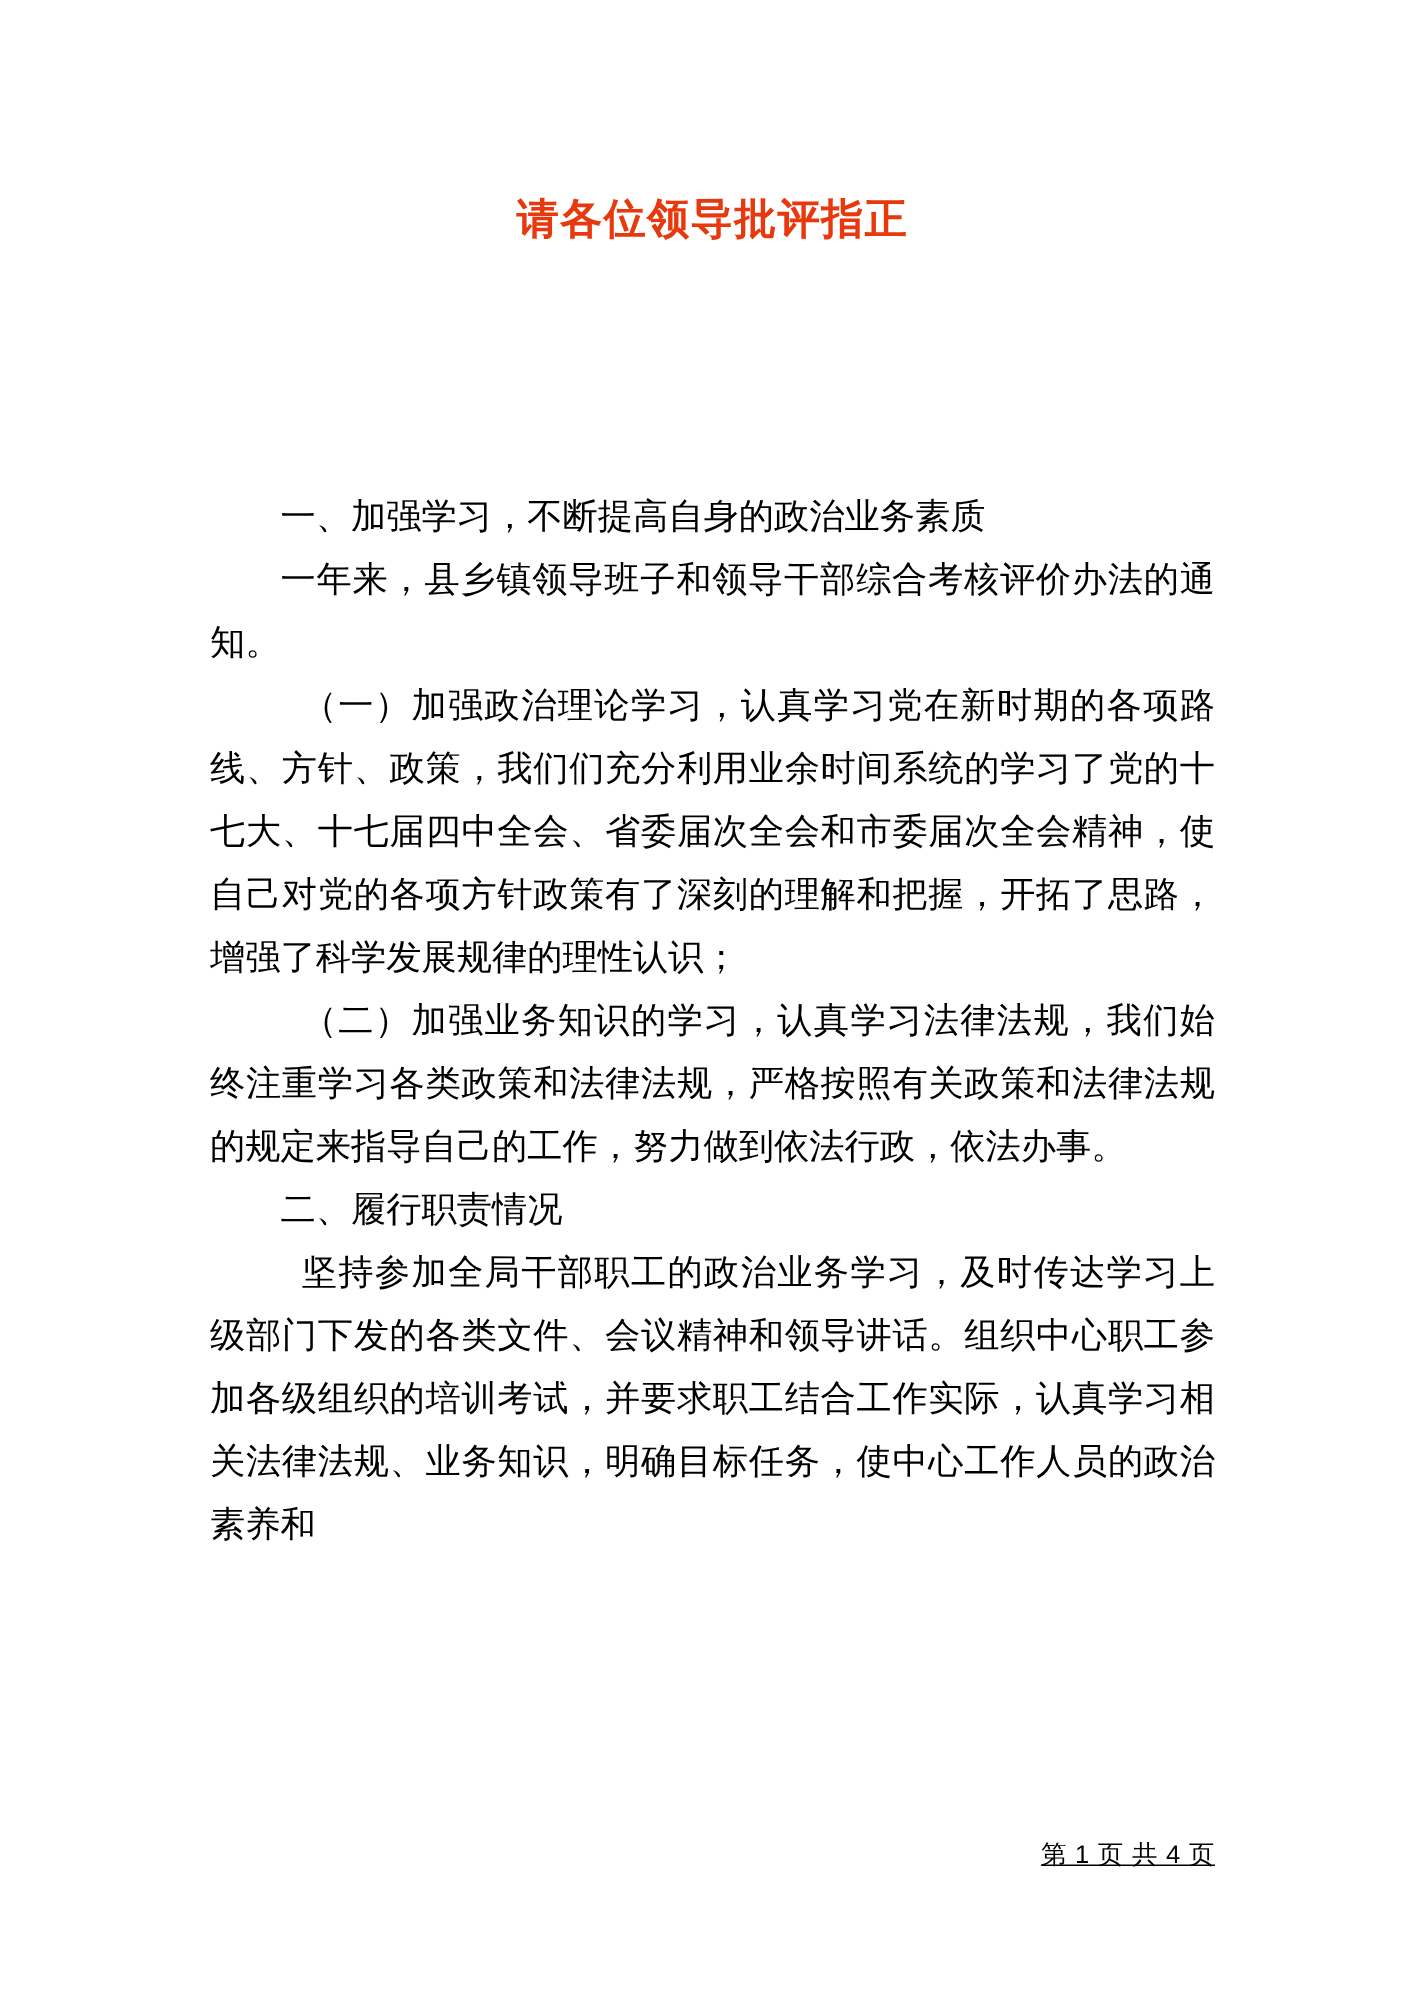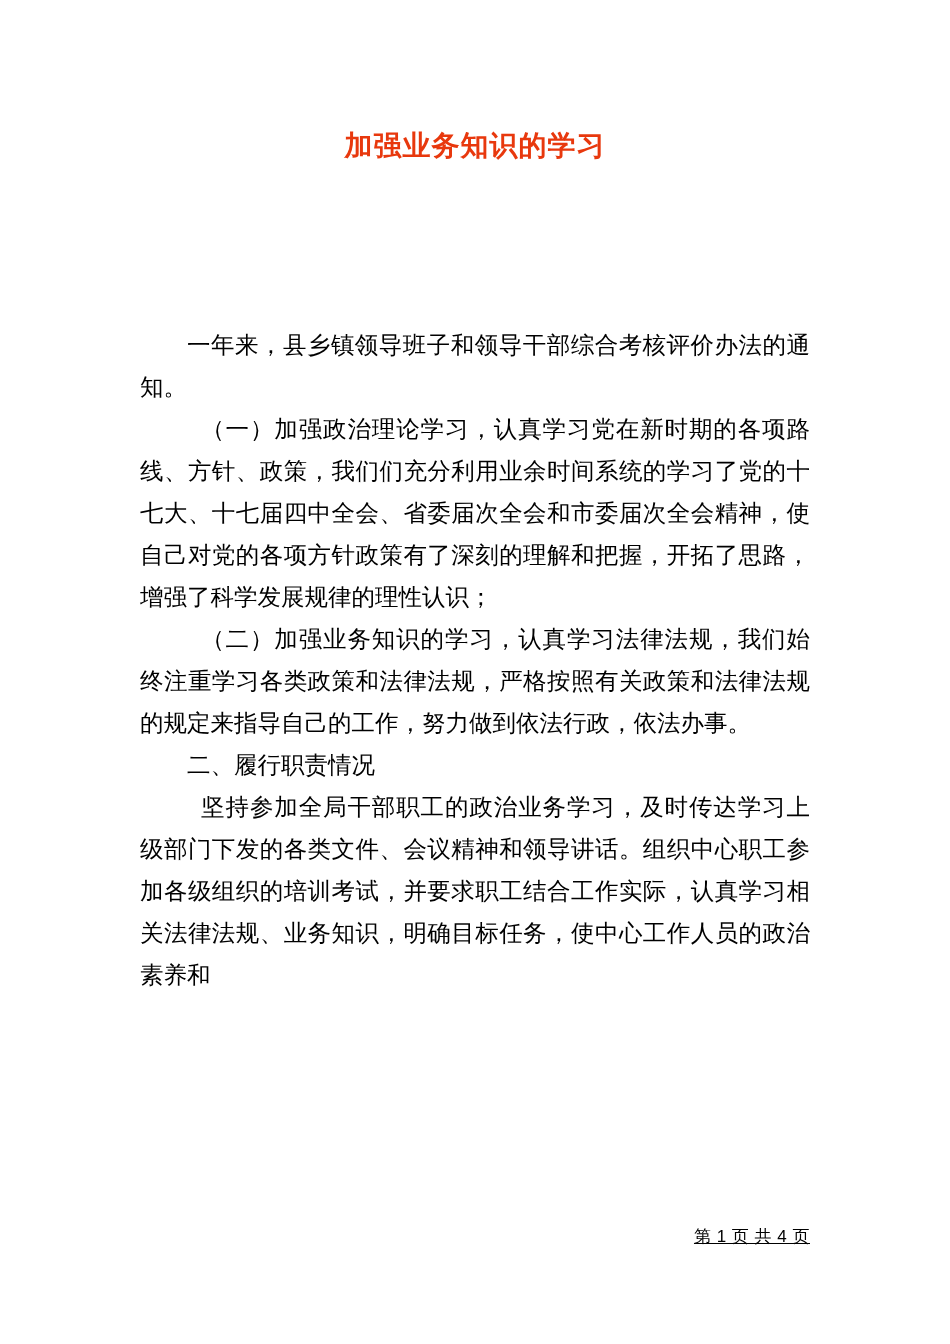--- a/index.html
+++ b/index.html
@@ -55,23 +55,24 @@
     color: #000;
     letter-spacing: 0.5px;
     text-decoration: underline;
   }
 </style>
 </head>
 <body>
 
 <div class="page">
 
-  <div class="doc-title">加强业务知识的学习</div>
+  <div class="doc-title">请各位领导批评指正</div>
 
   <div class="body-text">
+    <p class="para">一、加强学习，不断提高自身的政治业务素质</p>
     <p class="para">一年来，县乡镇领导班子和领导干部综合考核评价办法的通知。</p>
     <p class="para deep">（一）加强政治理论学习，认真学习党在新时期的各项路线、方针、政策，我们们充分利用业余时间系统的学习了党的十七大、十七届四中全会、省委届次全会和市委届次全会精神，使自己对党的各项方针政策有了深刻的理解和把握，开拓了思路，增强了科学发展规律的理性认识；</p>
     <p class="para deep">（二）加强业务知识的学习，认真学习法律法规，我们始终注重学习各类政策和法律法规，严格按照有关政策和法律法规的规定来指导自己的工作，努力做到依法行政，依法办事。</p>
     <p class="para">二、履行职责情况</p>
     <p class="para deep">坚持参加全局干部职工的政治业务学习，及时传达学习上级部门下发的各类文件、会议精神和领导讲话。组织中心职工参加各级组织的培训考试，并要求职工结合工作实际，认真学习相关法律法规、业务知识，明确目标任务，使中心工作人员的政治素养和</p>
   </div>
 
   <div class="footer">第 1 页 共 4 页</div>
 
 </div>

